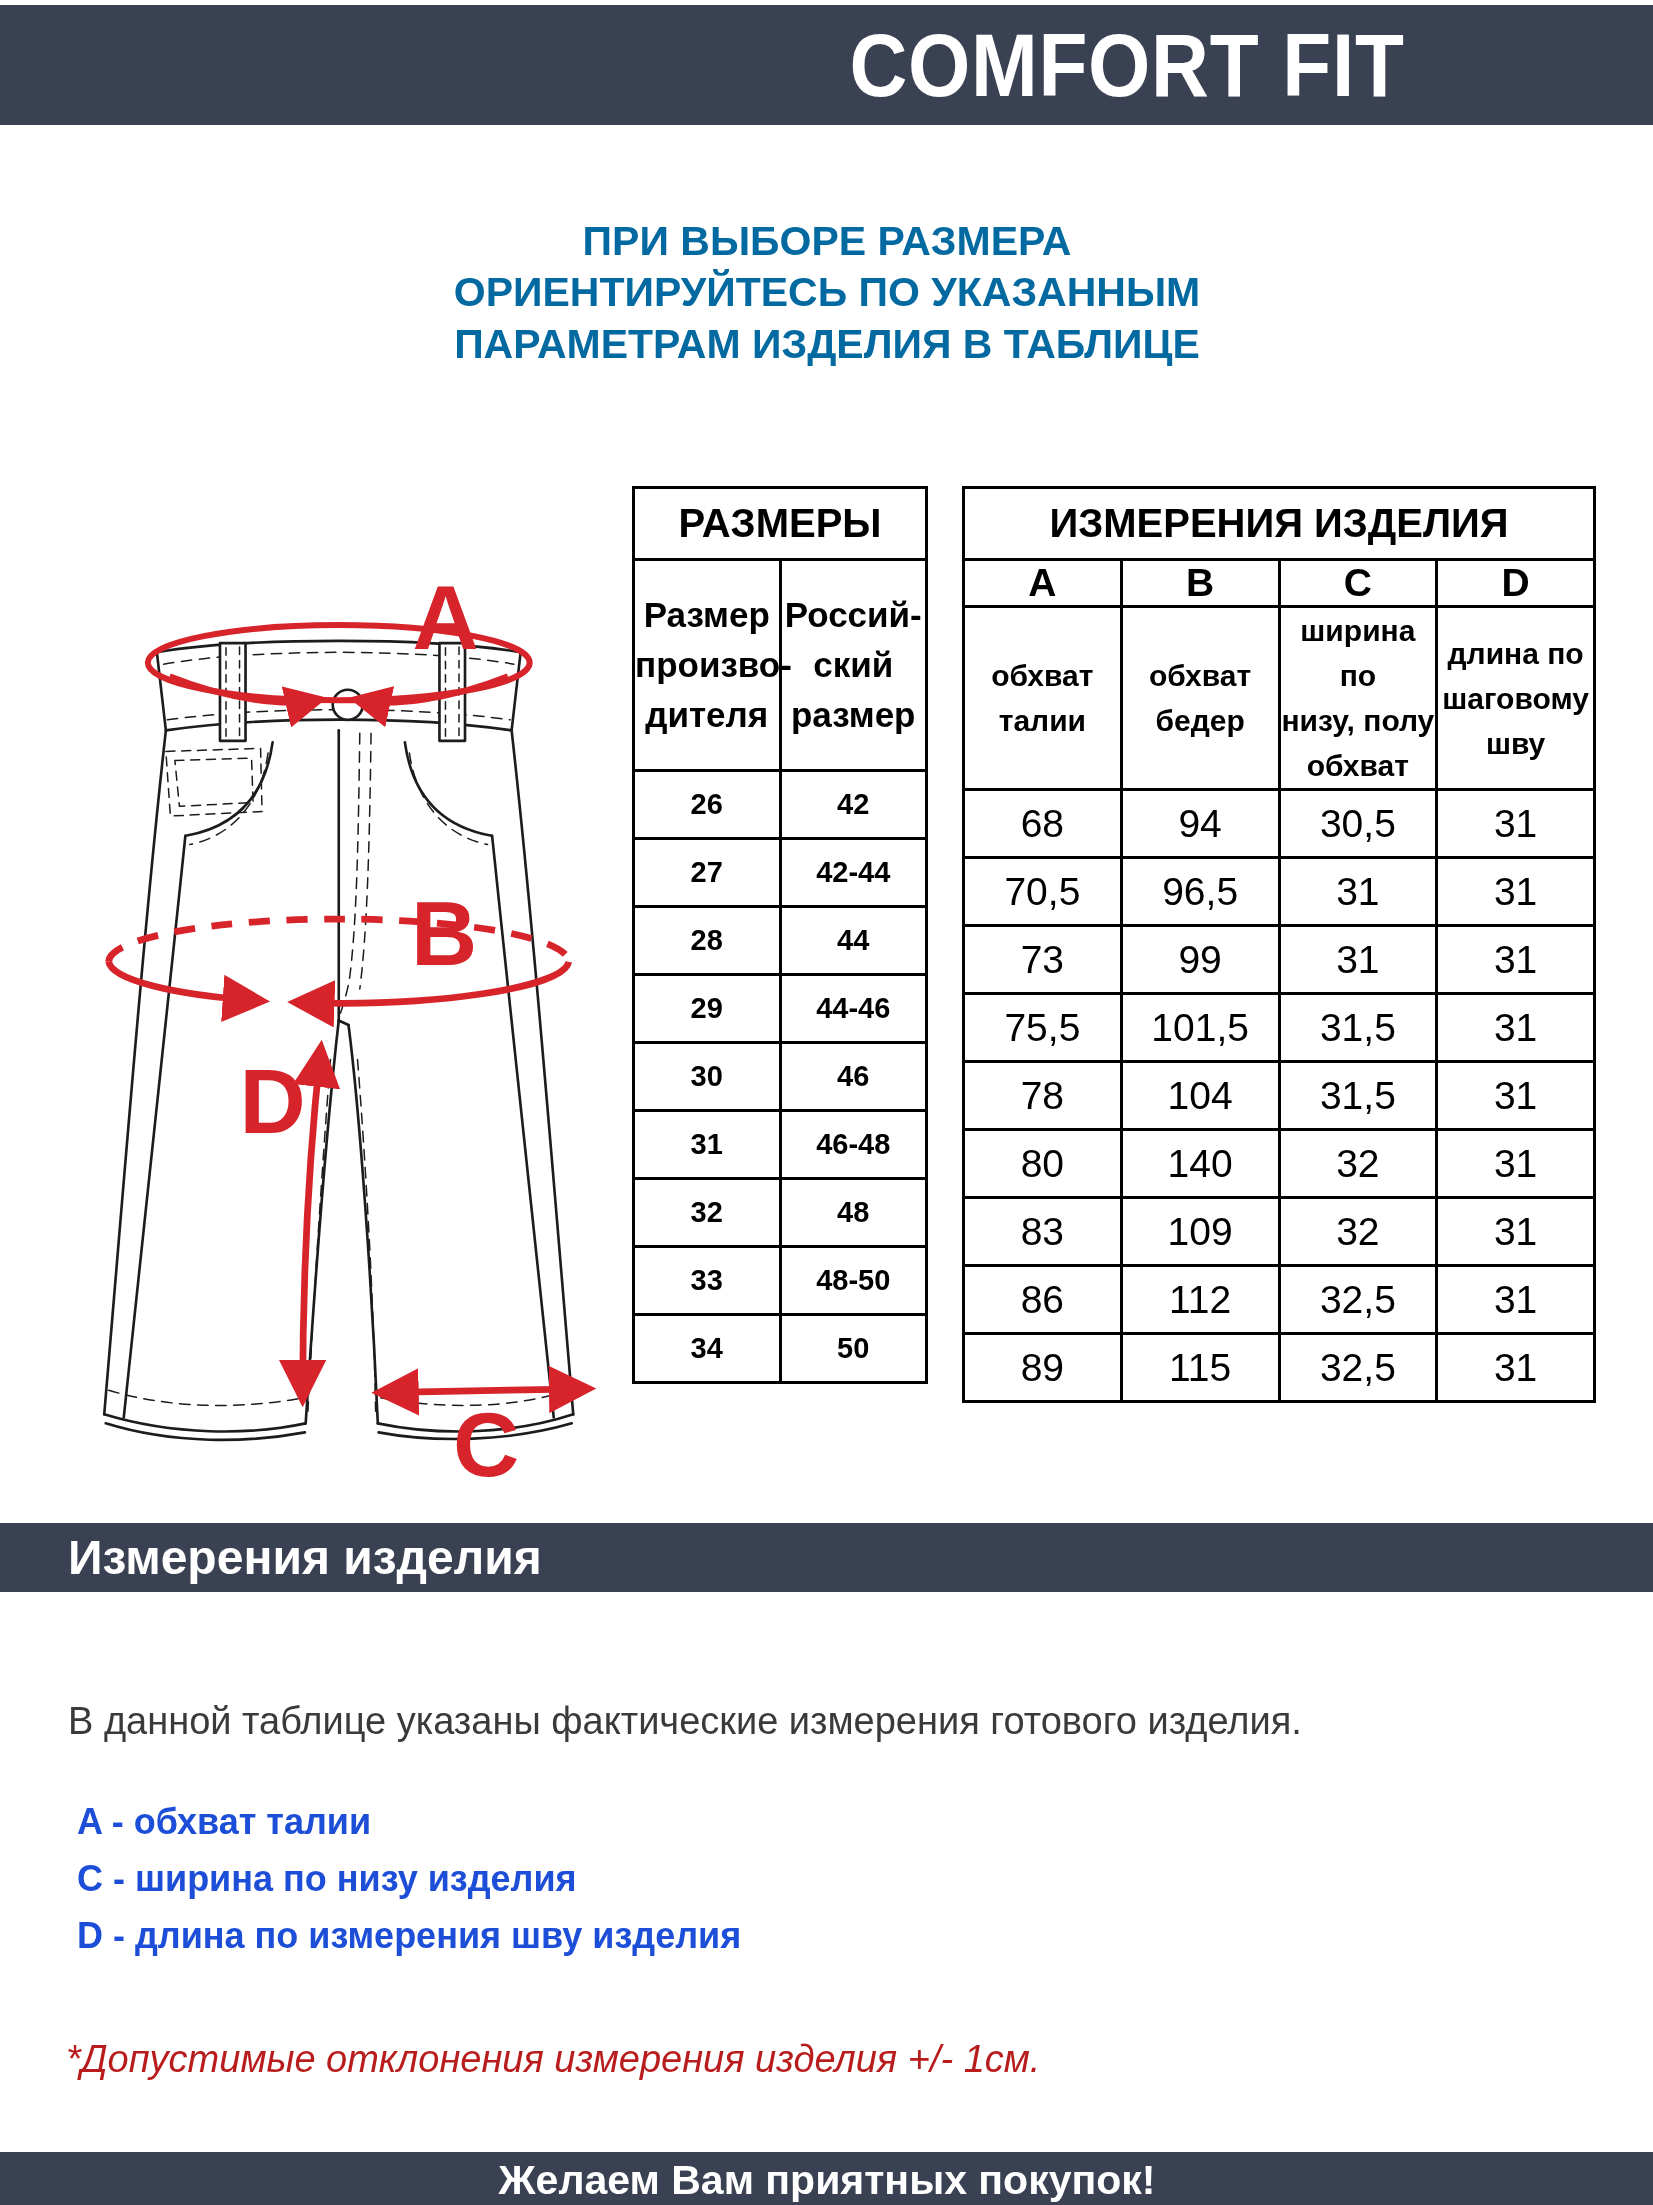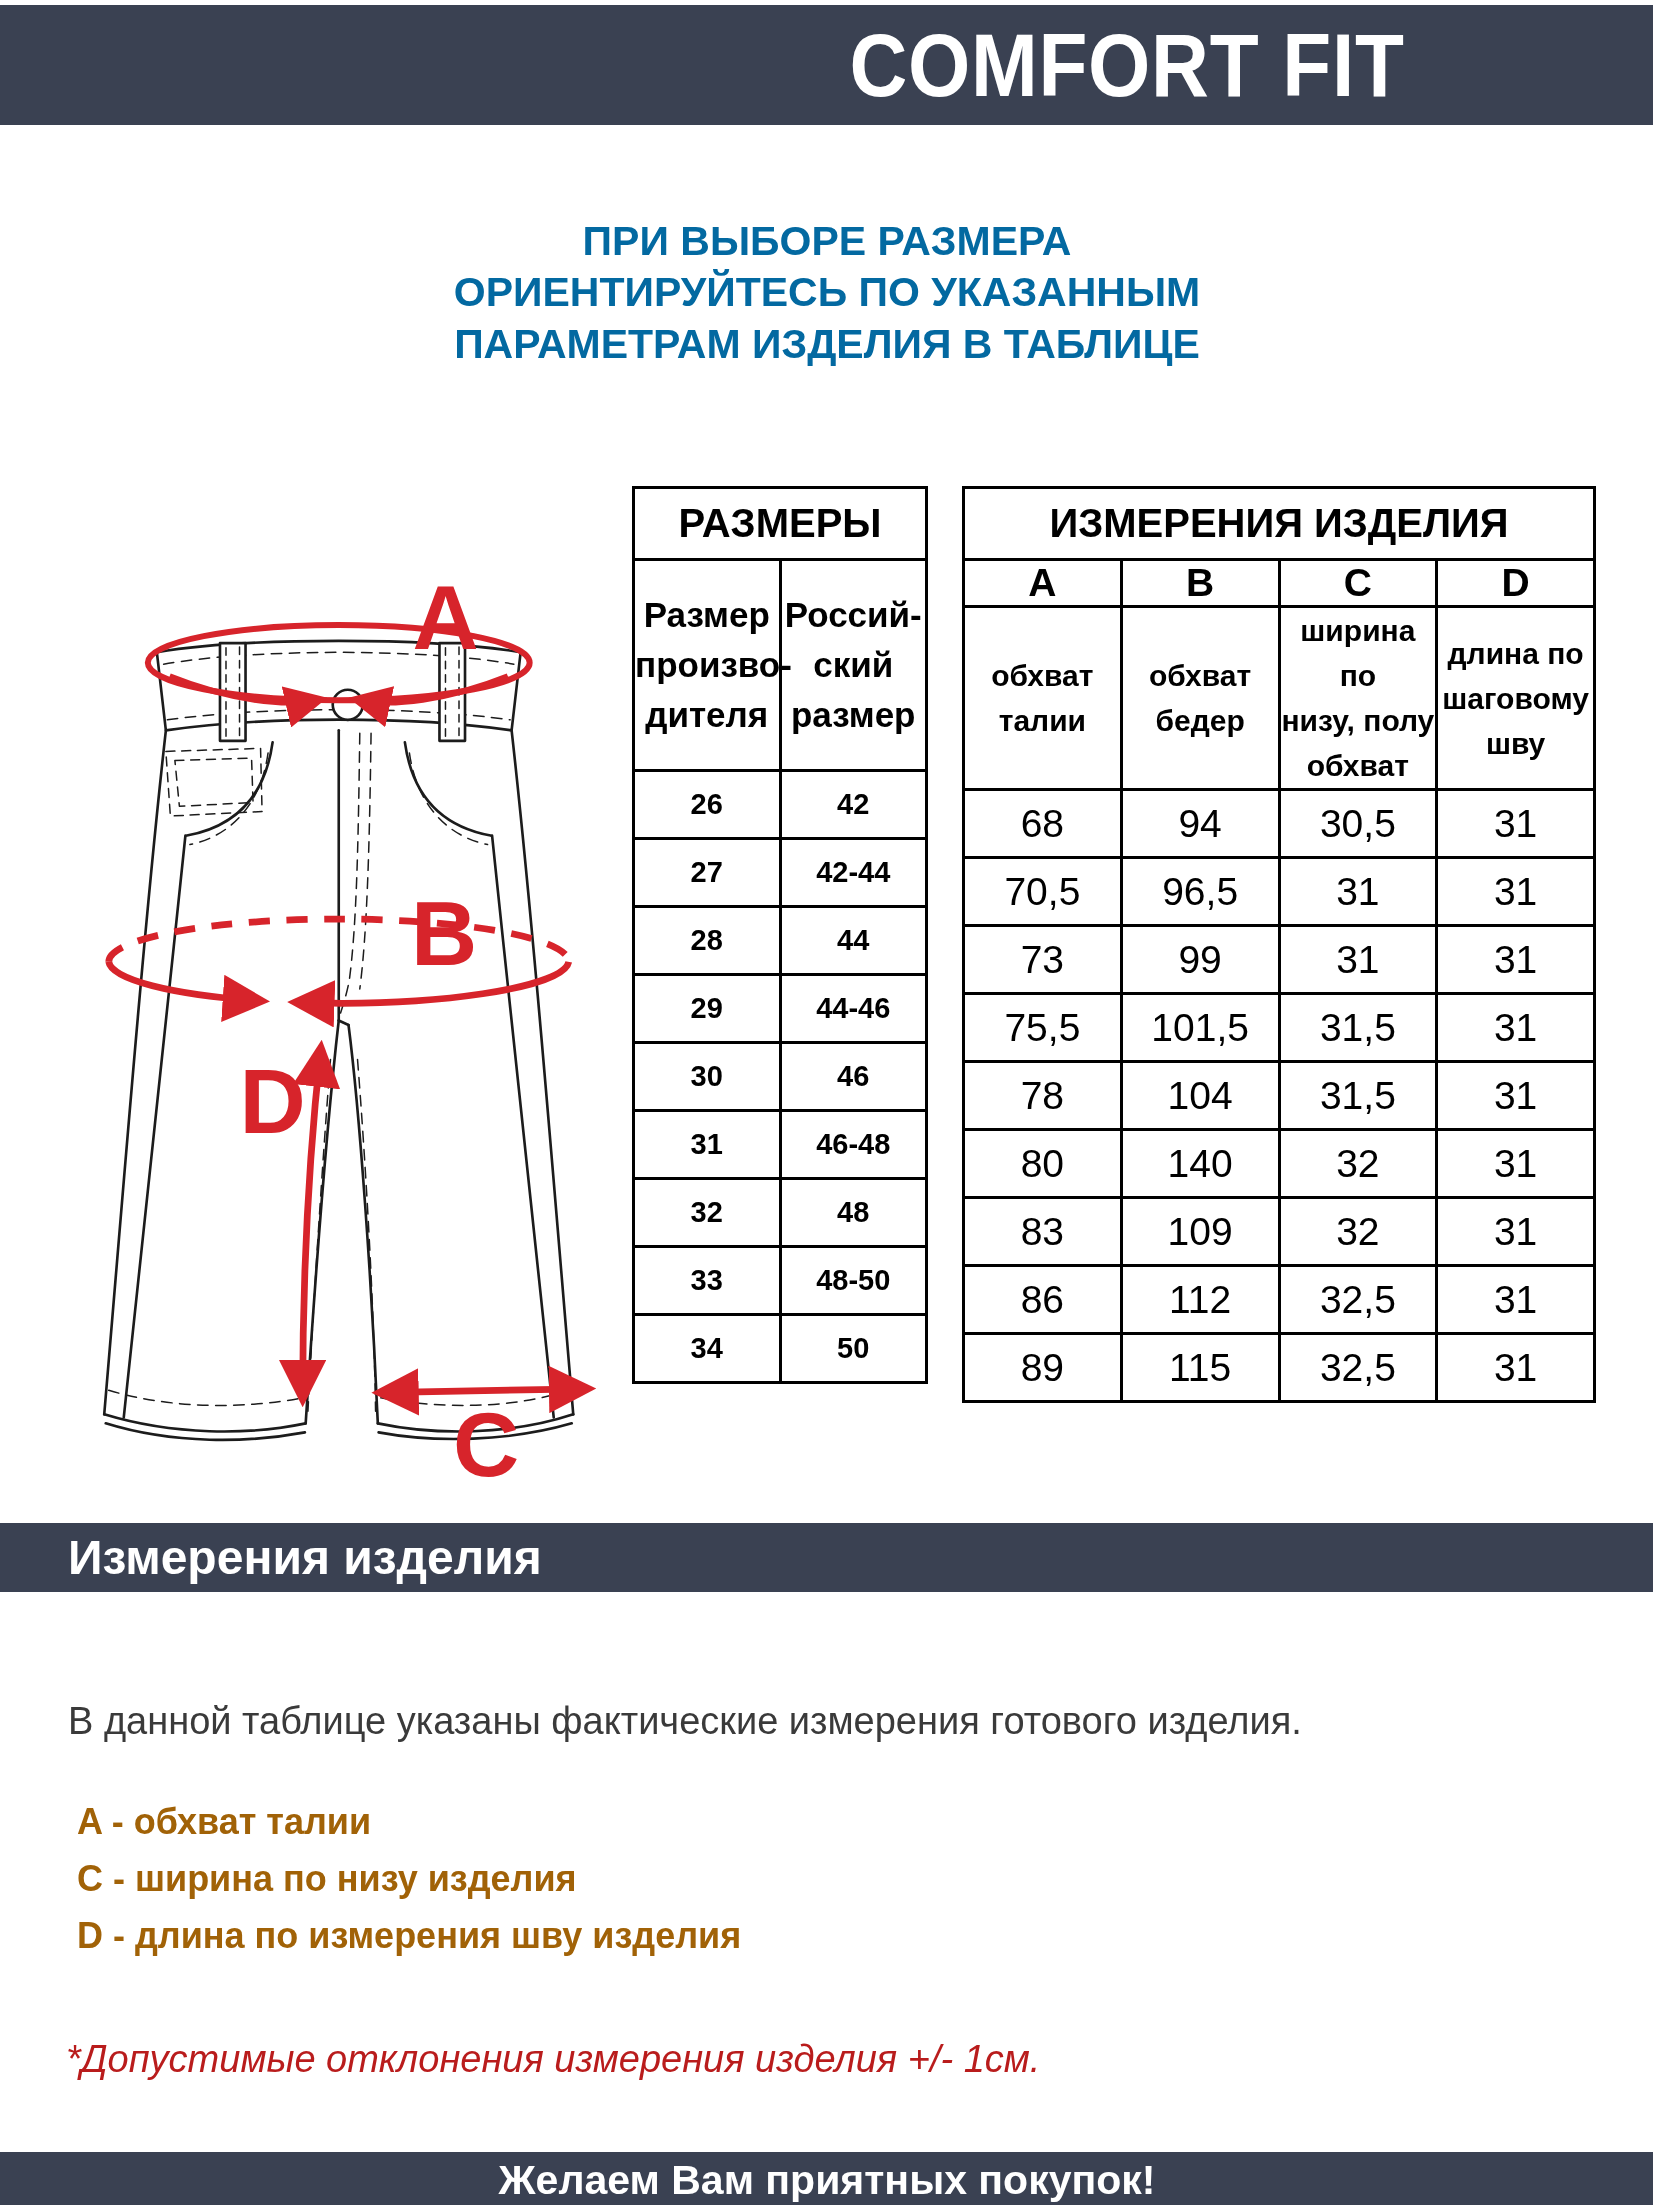--- a/index.html
+++ b/index.html
@@ -37,21 +37,21 @@
   .cell-letter{font-size:39px;font-weight:bold;}
   .cell-desc{font-size:30px;font-weight:bold;line-height:1.5;white-space:pre-line;}
   .tbl-sizes td.cell-data{font-size:29px;font-weight:bold;}
   .tbl-measures td.cell-data{font-size:39px;font-weight:normal;}
 
   
   .diagram{position:absolute;left:38px;top:571px;width:609px;height:917px;}
 
   
   .note-intro{position:absolute;left:68px;top:1700px;width:1473px;font-size:38px;color:#3a3a3a;}
-  .legend{position:absolute;left:77px;top:1793px;font-size:36px;font-weight:bold;color:#a16207;
+  .legend{position:absolute;left:77px;top:1793px;font-size:36px;font-weight:bold;color:#1d4ed8;
           line-height:57px;white-space:nowrap;}
   .disclaimer{position:absolute;left:66px;top:2038px;font-size:38px;font-style:italic;color:#b91c1c;}
 </style>
 </head>
 <body>
 
 <div class="page">
 
   <div class="topbar">
     <div class="brand">COMFORT FIT</div>

